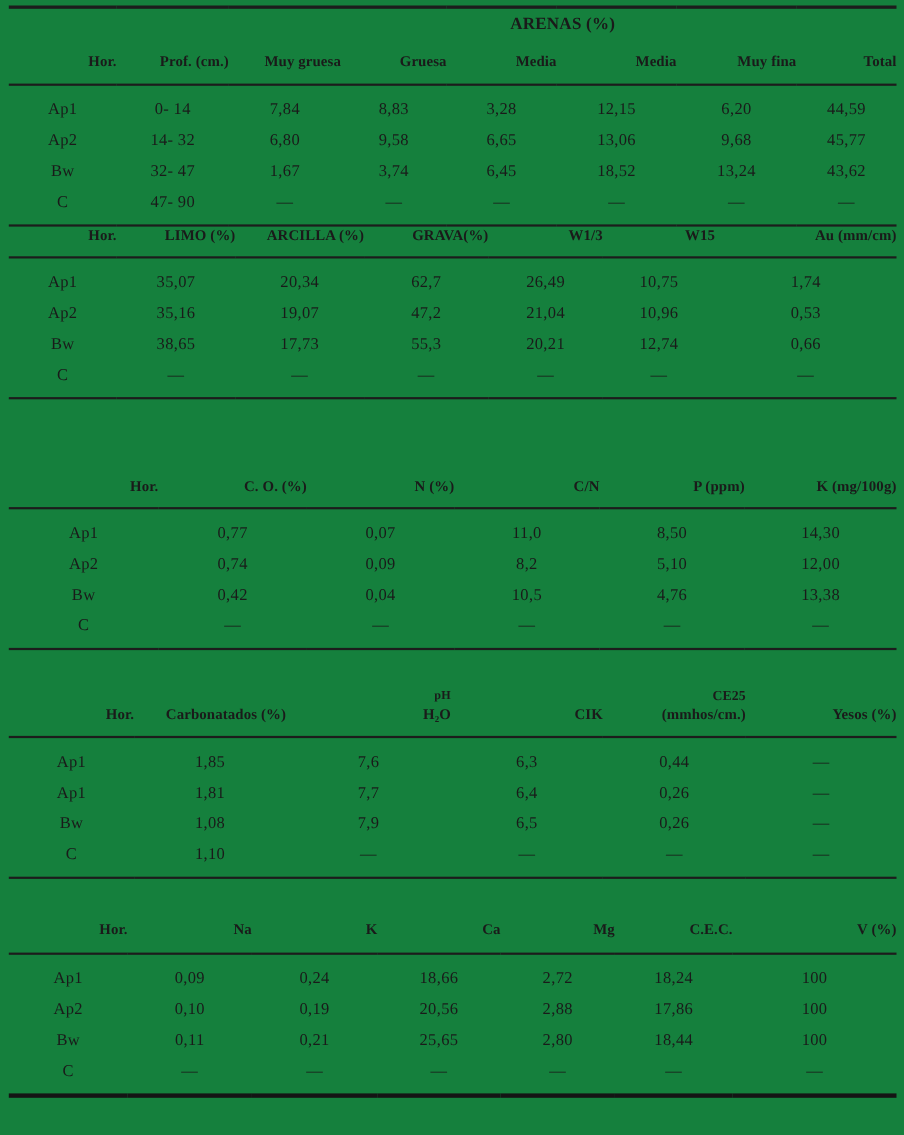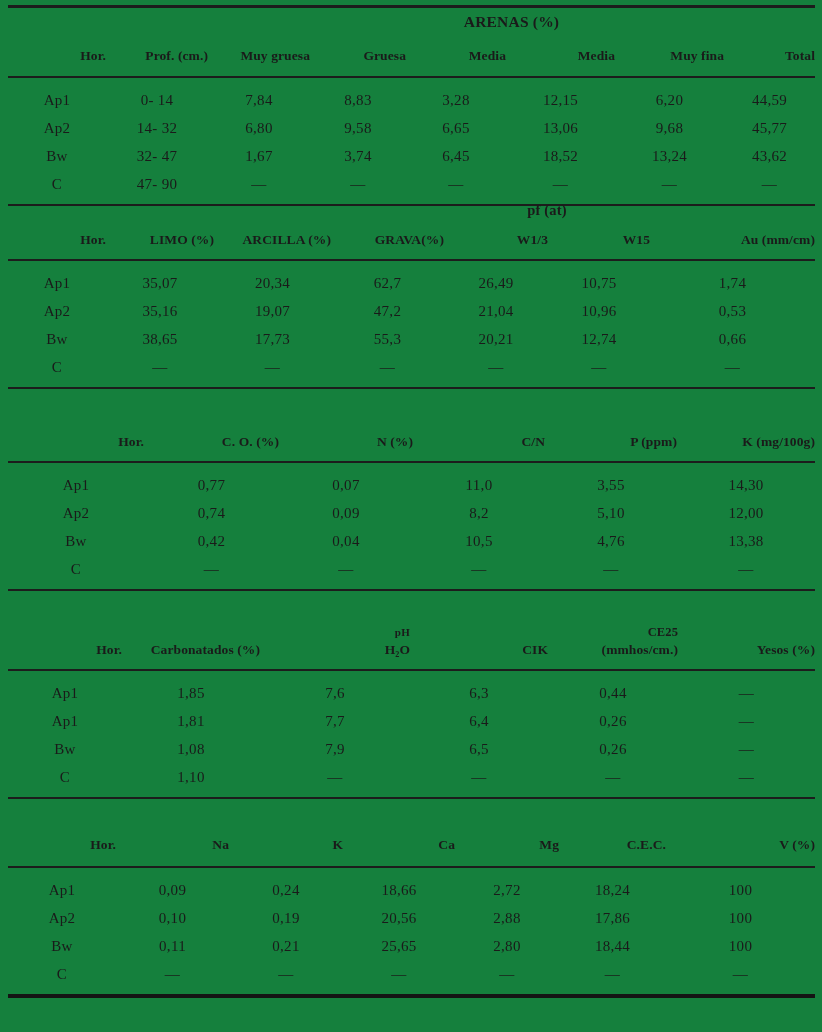--- a/index.html
+++ b/index.html
@@ -152,25 +152,20 @@
       <colgroup>
         <col style="width: 98px;">
         <col style="width: 108px;">
         <col style="width: 117px;">
         <col style="width: 113px;">
         <col style="width: 104px;">
         <col style="width: 102px;">
         <col style="width: 165px;">
       </colgroup>
       <thead>
-        <tr class="span-row">
-          <th colspan="4" class="span-lead"></th>
-          <th colspan="2" class="span-cell">pf (at)</th>
-          <th colspan="1" class="span-lead"></th>
-        </tr>
         <tr class="col-row">
           <th>Hor.</th>
           <th>LIMO (%)</th>
           <th>ARCILLA (%)</th>
           <th>GRAVA(%)</th>
           <th>W1/3</th>
           <th>W15</th>
           <th>Au (mm/cm)</th>
         </tr>
       </thead>
@@ -232,21 +227,21 @@
           <th>P (ppm)</th>
           <th>K (mg/100g)</th>
         </tr>
       </thead>
       <tbody>
         <tr>
           <td>Ap1</td>
           <td>0,77</td>
           <td>0,07</td>
           <td>11,0</td>
-          <td>3,55</td>
+          <td>8,50</td>
           <td>14,30</td>
         </tr>
         <tr>
           <td>Ap2</td>
           <td>0,74</td>
           <td>0,09</td>
           <td>8,2</td>
           <td>5,10</td>
           <td>12,00</td>
         </tr>

